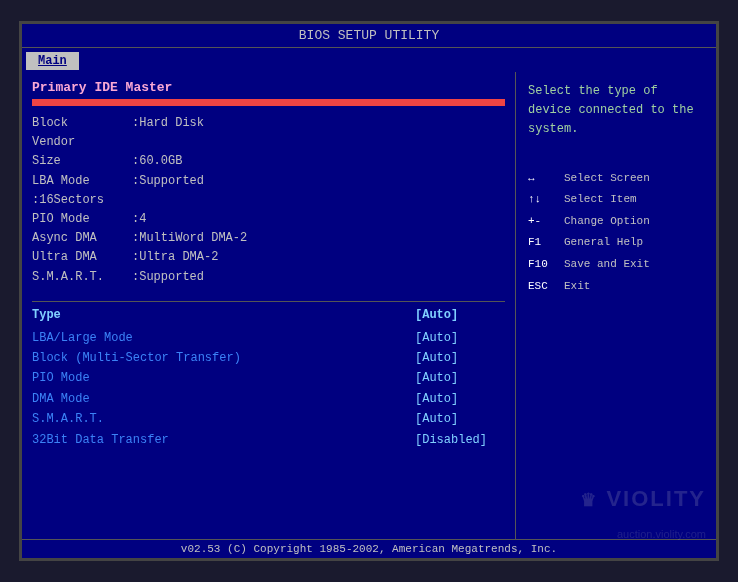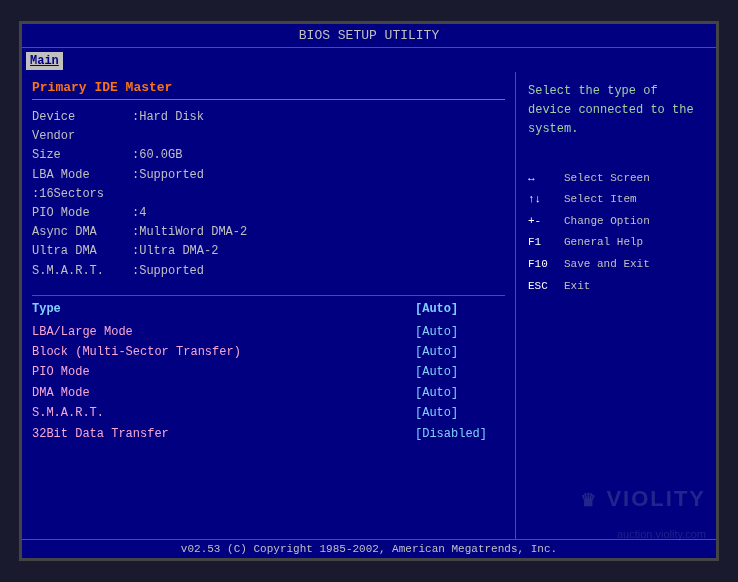--- a/index.html
+++ b/index.html
@@ -44,21 +44,21 @@
     }
     .main-content {
       display: flex;
       flex-direction: row;
       flex: 1;
       position: relative;
     }
     .tab-bar {
       background: #c0c0c0;
       color: #000080;
-      padding: 2px 4px;
+      padding: 2px 12px;
       font-size: 12px;
       font-weight: bold;
       display: inline-block;
       margin: 2px 0 0 4px;
       text-decoration: underline;
     }
     .tabs-row {
       background: #000080;
       padding: 2px 0;
     }
@@ -68,25 +68,25 @@
       border-right: 1px solid #555;
     }
     .right-panel {
       width: 200px;
       padding: 10px 12px;
       color: #a0d0a0;
       font-size: 12px;
       line-height: 1.6;
     }
     .section-title {
-      color: #f97316;
+      color: #f9a8d4;
       font-weight: bold;
       font-size: 13px;
       margin-bottom: 8px;
-      border-bottom: 1px solid #ef4444;
+      border-bottom: 7px solid #ef4444;
       padding-bottom: 4px;
     }
     .info-table {
       margin-bottom: 14px;
     }
     .info-row {
       display: flex;
       color: #c0c0c0;
       line-height: 1.6;
     }
@@ -107,21 +107,21 @@
       margin-bottom: 4px;
       padding-bottom: 2px;
     }
     .config-header .col-name { flex: 1; }
     .config-header .col-val { width: 90px; }
     .config-row {
       display: flex;
       color: #80d0ff;
       line-height: 1.7;
     }
-    .config-row .col-name { flex: 1; color: #f9a8d4; }
+    .config-row .col-name { flex: 1; color: #3b82f6; }
     .config-row .col-val { width: 90px; color: #80d0ff; }
     .divider {
       border-top: 1px solid #555;
       margin: 6px 0;
     }
     .help-section {
       margin-top: 30px;
       color: #c0c0c0;
     }
     .help-row {
@@ -186,21 +186,21 @@
       <span class="tab-bar">Main</span>
     </div>
 
     <div class="main-content">
 
       <div class="left-panel">
         <div class="section-title">Primary IDE Master</div>
 
         <div class="info-table">
           <div class="info-row">
-            <span class="info-label">Device</span>
+            <span class="info-label">Block</span>
             <span class="info-value">:Hard Disk</span>
           </div>
           <div class="info-row">
             <span class="info-label">Vendor</span>
           </div>
           <div class="info-row">
             <span class="info-label">Size</span>
             <span class="info-value">:60.0GB</span>
           </div>
           <div class="info-row">

